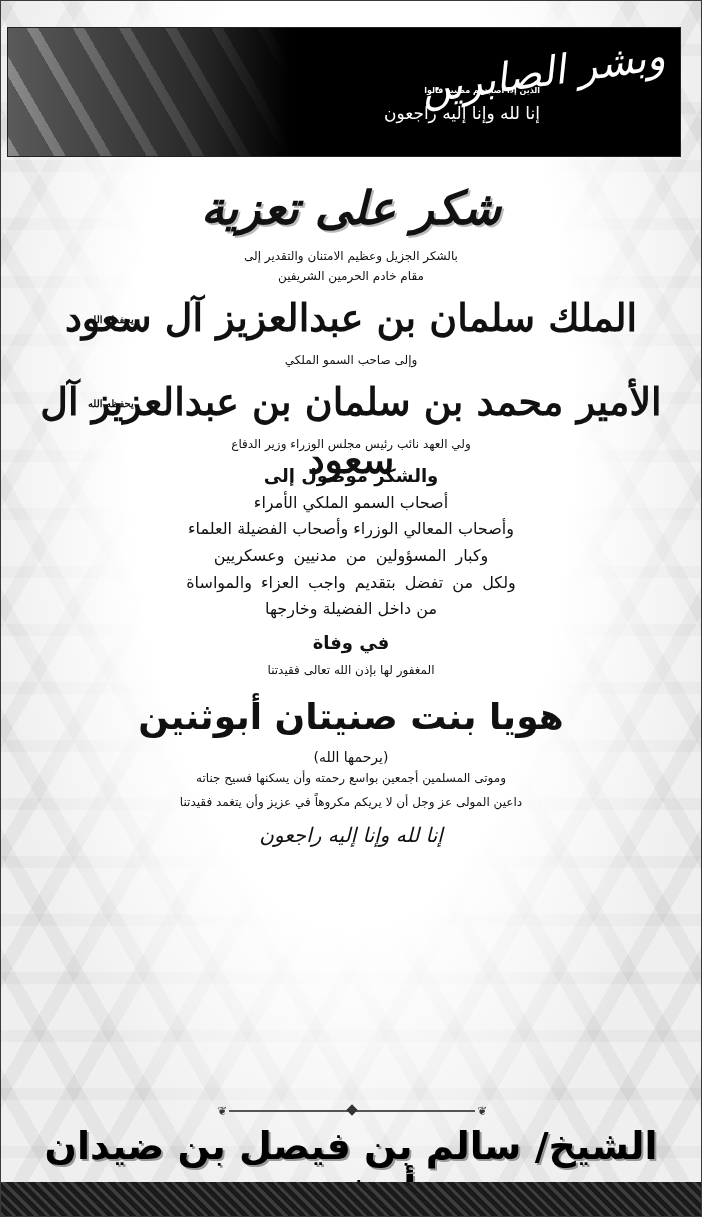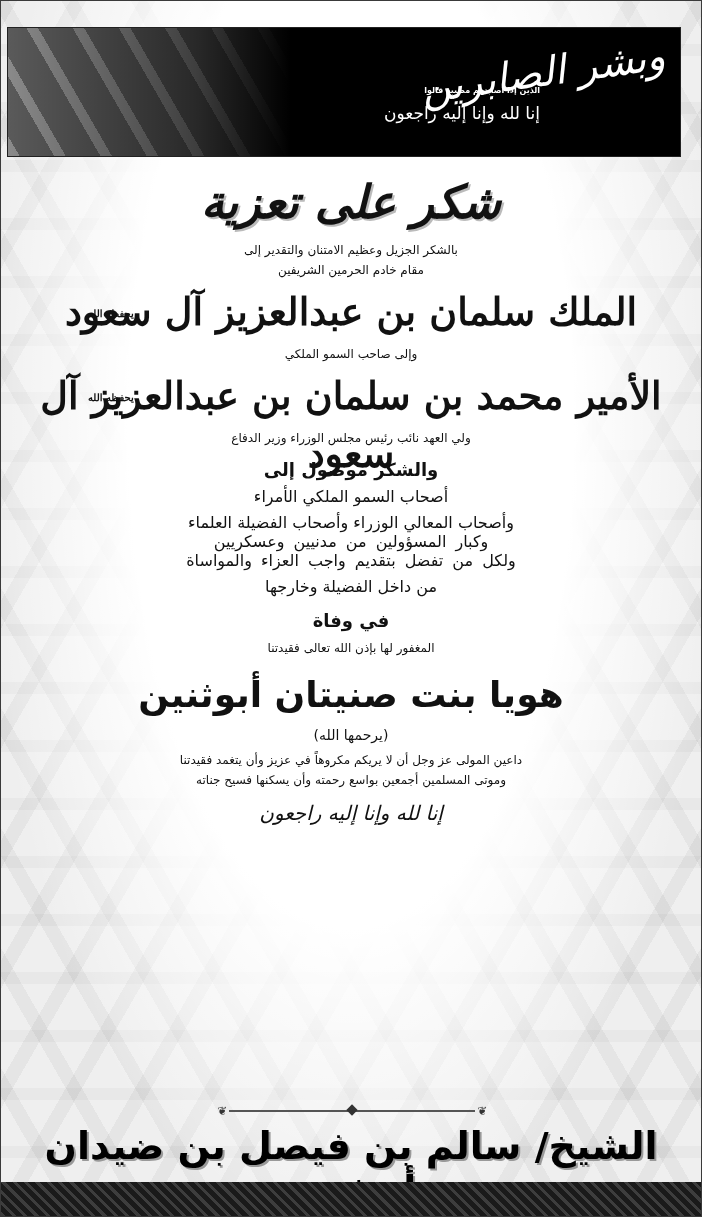--- a/index.html
+++ b/index.html
@@ -38,35 +38,35 @@
   .banner-big {
     position: absolute; right: 14px; top: 22px; color: #fff; direction: rtl;
     font-family: "DejaVu Serif", serif; font-size: 40px; line-height: 44px;
     font-style: italic; transform: rotate(-8deg);
   }
   .content {
     position: absolute; left: 0; right: 0; top: 160px; direction: rtl; text-align: center;
   }
   .title {
     font-family: "DejaVu Serif", serif; font-size: 46px; font-weight: bold; font-style: italic;
-    margin-top: 6px; height: 70px; line-height: 70px;
+    margin-top: 12px; height: 70px; line-height: 70px;
     text-shadow: 2px 2px 0 #bbb;
   }
   .l-bold { font-weight: bold; font-size: 13px; margin-top: 8px; }
   .l-small { font-size: 12px; margin-top: 6px; }
   .royal {
     font-family: "DejaVu Serif", serif; font-weight: bold; font-size: 38px;
     position: relative; margin-top: 6px; height: 58px; line-height: 58px;
   }
   .royal .hafiz {
     position: absolute; left: 87px; top: 2px; font-size: 10px; font-weight: bold;
   }
   .l-med-bold { font-weight: bold; font-size: 18px; margin-top: 14px; }
   .l-med { font-size: 16px; margin-top: 7px; letter-spacing: 0.5px; }
-  .l-med-wide { font-size: 16px; word-spacing: 4px; }
+  .l-med-wide { font-size: 16px; margin-top: 8px; word-spacing: 4px; }
   .deceased {
     font-weight: bold; font-size: 36px; margin-top: 12px; letter-spacing: 1px;
     height: 56px; line-height: 56px;
   }
   .l-13 { font-size: 14px; margin-top: 4px; }
   .l-15 { font-size: 12px; margin-top: 10px; }
   .verse2 {
     font-family: "DejaVu Serif", serif; font-size: 20px; margin-top: 14px; font-style: italic;
   }
   .ornament {
@@ -124,22 +124,22 @@
     <div class="l-med">وأصحاب المعالي الوزراء وأصحاب الفضيلة العلماء</div>
     <div class="l-med-wide">وكبار المسؤولين من مدنيين وعسكريين</div>
     <div class="l-med-wide">ولكل من تفضل بتقديم واجب العزاء والمواساة</div>
     <div class="l-med">من داخل الفضيلة وخارجها</div>
 
     <div class="l-med-bold">في وفاة</div>
     <div class="l-15">المغفور لها بإذن الله تعالى فقيدتنا</div>
     <div class="deceased">هويا بنت صنيتان أبوثنين</div>
     <div class="l-13">(يرحمها الله)</div>
 
+    <div class="l-15" style="margin-top:6px">وموتى المسلمين أجمعين بواسع رحمته وأن يسكنها فسيح جناته</div>
     <div class="l-15">داعين المولى عز وجل أن لا يريكم مكروهاً في عزيز وأن يتغمد فقيدتنا</div>
-    <div class="l-15" style="margin-top:6px">وموتى المسلمين أجمعين بواسع رحمته وأن يسكنها فسيح جناته</div>
     <div class="verse2">إنا لله وإنا إليه راجعون</div>
   </div>
 
   <div class="ornament">
     <span class="end" style="left:0">❦</span>
     <div class="line"></div>
     <div class="dot"></div>
     <span class="end" style="right:0">❦</span>
   </div>
 

